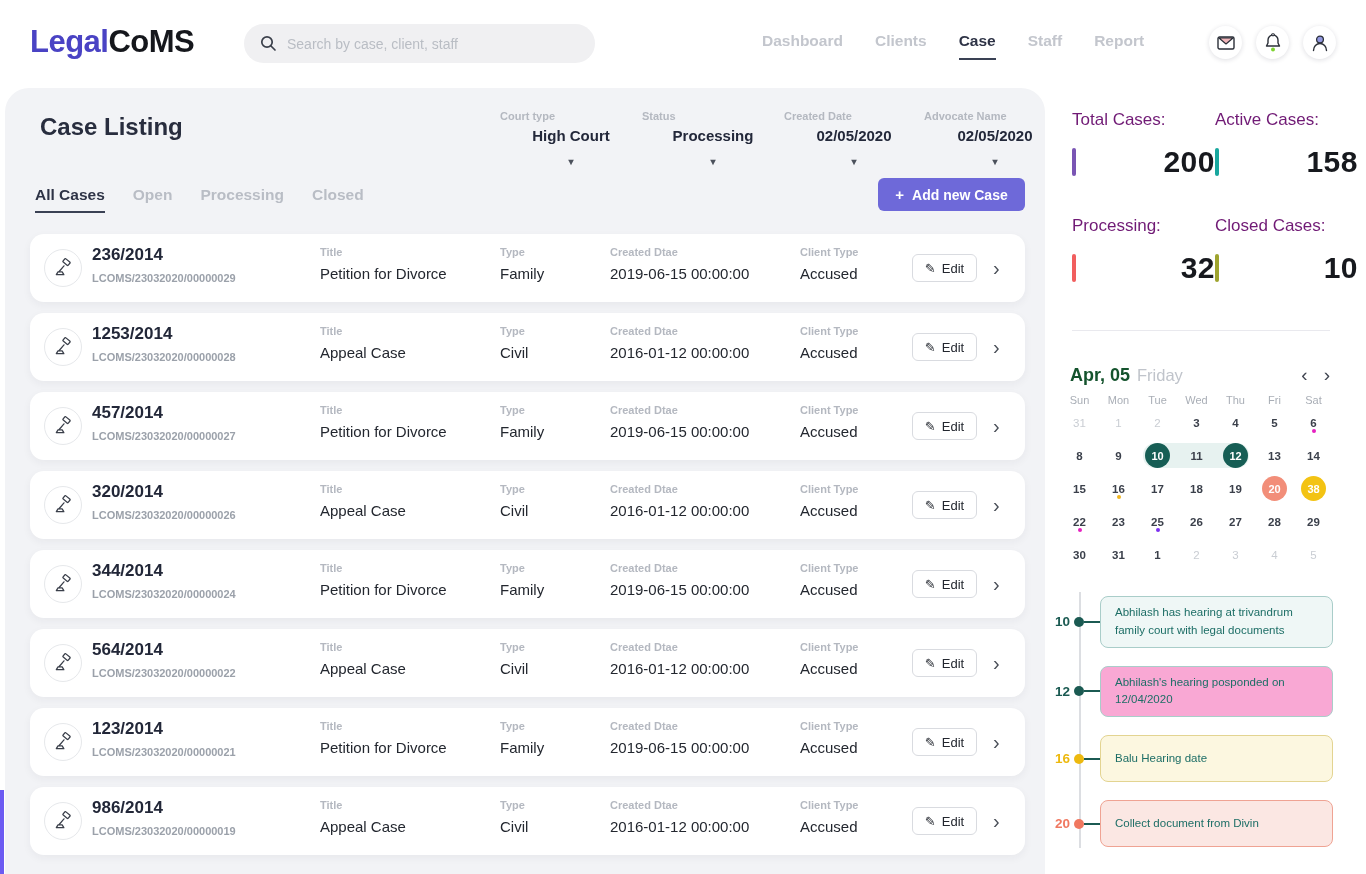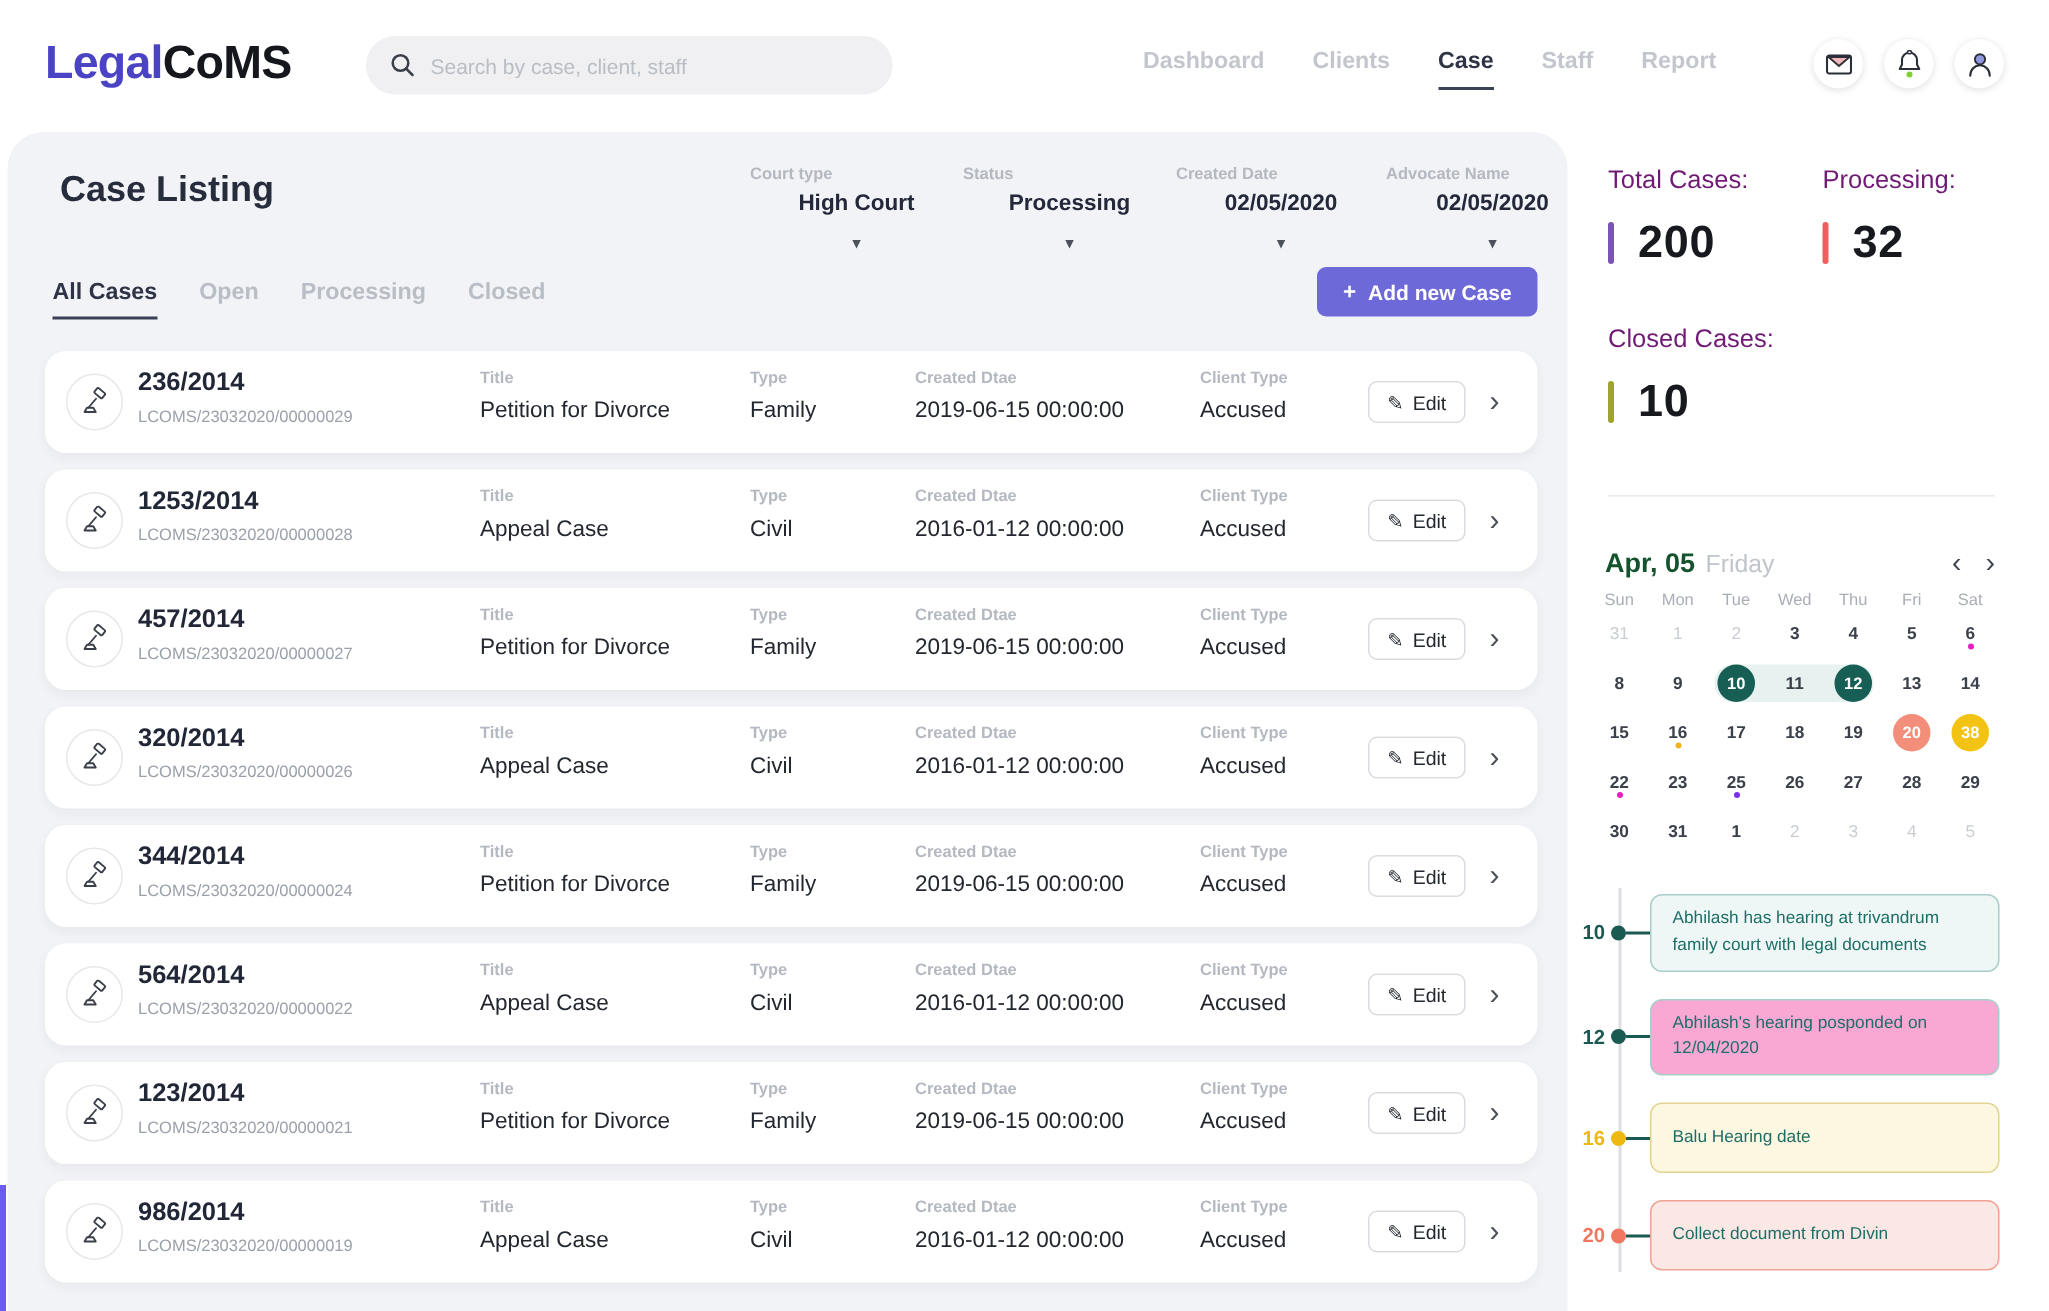--- a/index.html
+++ b/index.html
@@ -43,36 +43,36 @@
              font-family:"Liberation Sans", sans-serif; cursor:pointer;
              display:flex; align-items:center; justify-content:center; gap:8px; }
   .add-btn .plus { font-size:15px; font-weight:700; }
   
   .case-list { position:absolute; left:25px; top:146px; width:995px; }
   .card { position:absolute; left:0; width:995px; height:68px; background:#fff; border-radius:14px;
           box-shadow:0 3px 8px rgba(30,30,60,.05); cursor:pointer; }
   .gavel-circle { position:absolute; left:14px; top:15px; width:38px; height:38px; border-radius:50%;
                   border:1.5px solid #e6e8eb; display:flex; align-items:center; justify-content:center; }
   .c-number { position:absolute; left:62px; top:11px; font-size:17px; font-weight:800; color:#222738; }
-  .c-code { position:absolute; left:62px; top:38px; font-size:11px; font-weight:400; color:#9ba1aa; }
+  .c-code { position:absolute; left:62px; top:38px; font-size:11px; font-weight:700; color:#9ba1aa; }
   .c-col { position:absolute; top:12px; }
   .c-col .lab { font-size:11px; color:#b4b8c0; font-weight:600; margin-bottom:7px; }
   .c-col .val { font-size:15px; color:#23272f; font-weight:500; }
   .col-title { left:290px; } .col-type { left:470px; } .col-created { left:580px; } .col-client { left:770px; }
   .edit-btn { position:absolute; left:882px; top:20px; width:65px; height:28px; background:#fff;
               border:1px solid #d9dbe0; border-radius:6px; font-size:13px; color:#23272f;
               font-family:"Liberation Sans", sans-serif; cursor:pointer;
               display:flex; align-items:center; justify-content:center; gap:6px; }
   .row-chev { position:absolute; left:963px; top:0; height:68px; display:flex; align-items:center;
               font-size:20px; color:#4a4f58; cursor:pointer; }
   
   .stats { position:absolute; left:1072px; top:110px; display:grid;
            grid-template-columns:143px 143px; row-gap:37px; }
   .stat .s-label { font-size:17px; color:#701a75; font-weight:500; margin-bottom:15px; }
-  .stat .s-value { display:flex; align-items:center; gap:16px; }
+  .stat .s-value { display:flex; align-items:center; gap:4px;justify-content:space-between; }
   .stat .s-bar { width:4px; height:28px; border-radius:2px; }
   .stat .s-num { font-size:30px; font-weight:800; color:#17191e; letter-spacing:.5px; }
   .divider { position:absolute; left:1072px; top:330px; width:258px; height:1px; background:#e9e9ee; }
   
   .cal-header { position:absolute; left:1070px; top:365px; width:260px; display:flex; align-items:baseline; }
   .cal-month { font-size:18px; font-weight:800; color:#14532d; }
   .cal-dayname { font-size:16.5px; color:#c0c4cb; margin-left:7px; }
   .cal-nav { margin-left:auto; display:flex; gap:16px; }
   .cal-nav span { font-size:19px; color:#3f4450; cursor:pointer; line-height:1; }
   .cal-grid { position:absolute; left:1060px; top:394px; width:273px; }
@@ -461,20 +461,27 @@
 
 <div class="stats">
     <div class="stat">
     <div class="s-label">Total Cases:</div>
     <div class="s-value">
       <div class="s-bar" style="background: rgb(122, 85, 180);"></div>
       <div class="s-num">200</div>
     </div>
   </div>
     <div class="stat">
+    <div class="s-label">Active Cases:</div>
+    <div class="s-value">
+      <div class="s-bar" style="background: rgb(24, 167, 158);"></div>
+      <div class="s-num">158</div>
+    </div>
+  </div>
+    <div class="stat">
     <div class="s-label">Processing:</div>
     <div class="s-value">
       <div class="s-bar" style="background: rgb(241, 94, 94);"></div>
       <div class="s-num">32</div>
     </div>
   </div>
     <div class="stat">
     <div class="s-label">Closed Cases:</div>
     <div class="s-value">
       <div class="s-bar" style="background: rgb(159, 164, 47);"></div>

